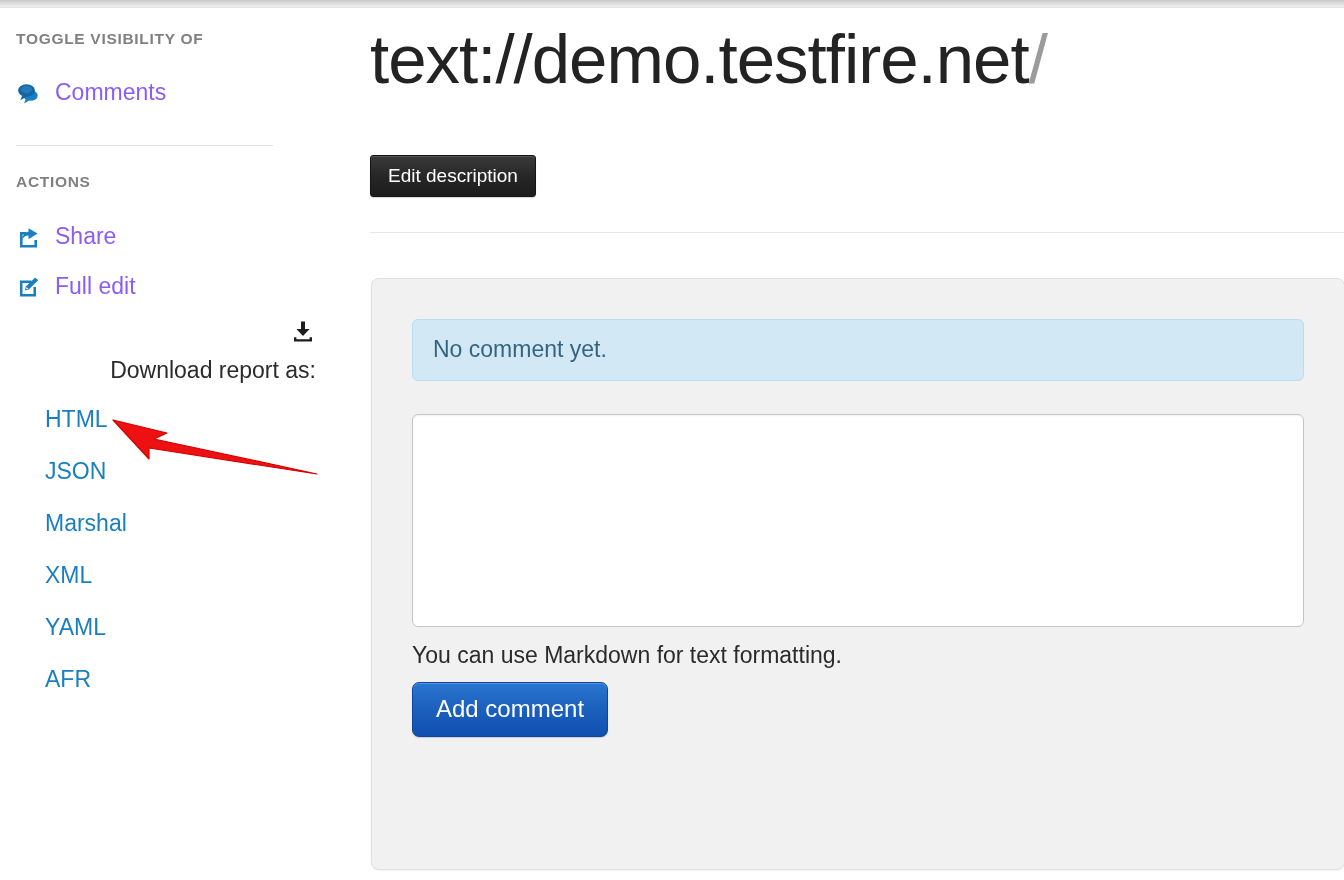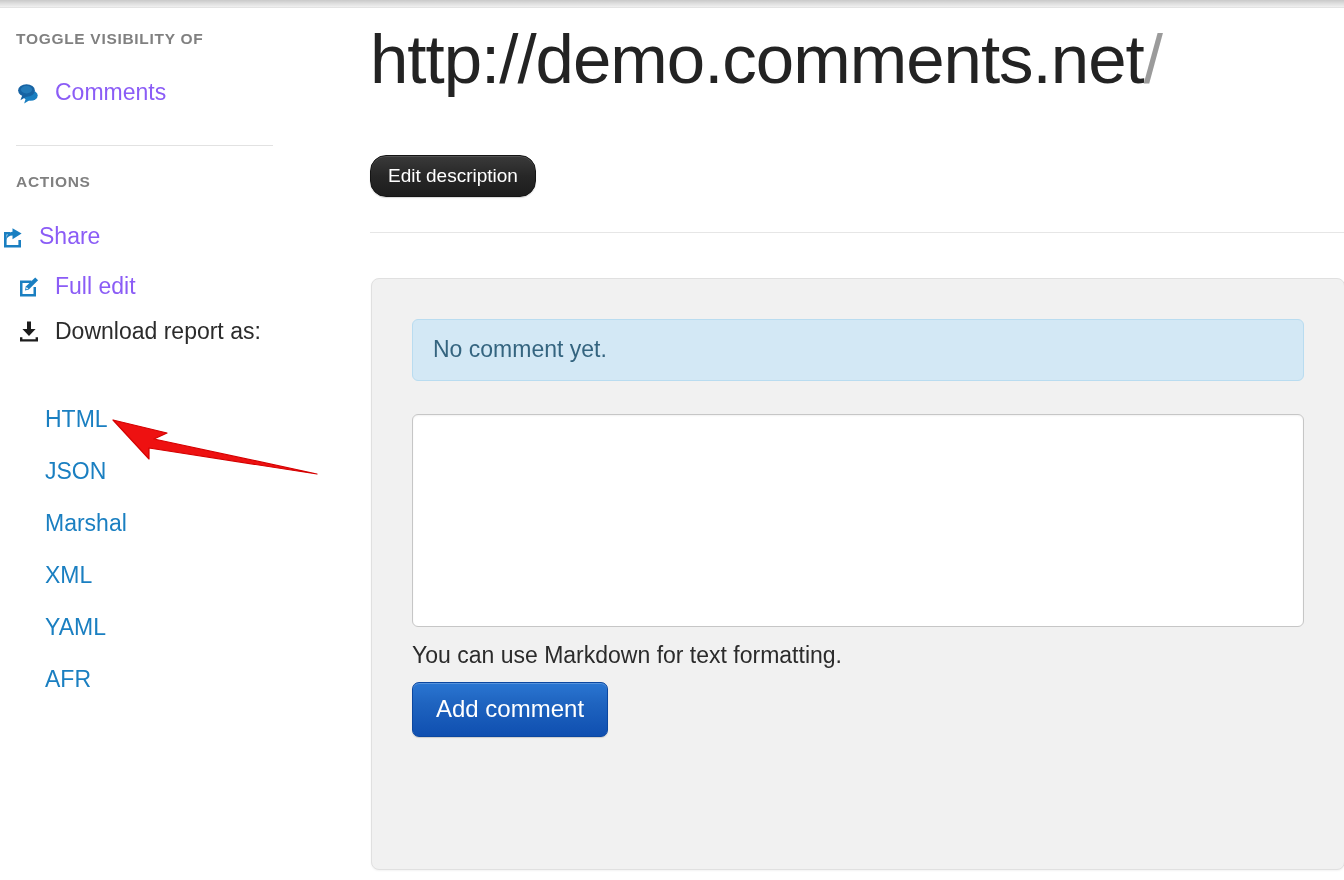--- a/index.html
+++ b/index.html
@@ -88,37 +88,38 @@
     display: inline-flex;
     width: 26px;
     height: 26px;
     align-items: center;
     justify-content: center;
     flex: 0 0 26px;
   }
   .side-icon svg { display: block; }
 
   #link-comments { top: 72px; left: 16px; }
-  #link-share    { top: 216px; left: 0; }
+  #link-share    { top: 216px; left: 16px; }
   #link-fulledit { top: 266px; left: 16px; }
 
   
   #download-block {
     position: absolute;
     top: 310px;
     left: 16px;
     width: 300px;
     font-size: 23px;
     line-height: 26px;
     color: #2b2b2b;
   }
   #download-block .dl-row {
     display: flex;
-    align-items: center;
+    align-items: flex-end;
     gap: 13px;
+    flex-direction: column;
   }
   #download-block .dl-text {
     color: #2b2b2b;
     max-width: 218px;
   }
 
   
   #format-list {
     position: absolute;
     top: 398px;
@@ -180,21 +181,21 @@
     position: absolute;
     top: 147px;
     left: 30px;
     padding: 10px 17px 11px 17px;
     font-size: 19px;
     font-family: "Liberation Sans", sans-serif;
     font-weight: normal;
     color: #ffffff;
     background: linear-gradient(to bottom, #3a3a3a 0%, #262626 52%, #1d1d1d 100%);
     border: 1px solid #141414;
-    border-radius: 16px;
+    border-radius: 3px;
     box-shadow: inset 0 1px 0 rgba(255,255,255,0.13), 0 1px 1px rgba(0,0,0,0.16);
     cursor: pointer;
     line-height: 1;
   }
 
   #content-rule {
     position: absolute;
     top: 216px;
     left: 30px;
     width: 974px;
@@ -354,21 +355,21 @@
 
     <svg id="annotation-arrow" viewBox="0 0 215 72">
       <path d="M8 14 L62 27 L49 33 L212 68 L44 42 L44 53 Z" fill="#ee1111" stroke="#d40000" stroke-width="1.2" stroke-linejoin="round"></path>
     </svg>
 
   </aside>
 
   <main id="main">
 
     <h1 id="page-title">
-      <span>http://demo.comments.net</span><span class="slash">/</span>
+      <span>text://demo.testfire.net</span><span class="slash">/</span>
     </h1>
 
     <button id="edit-description-button">Edit description</button>
 
     <hr id="content-rule">
 
     <section id="comments-panel">
 
       <div id="no-comments-alert">No comment yet.</div>
 

